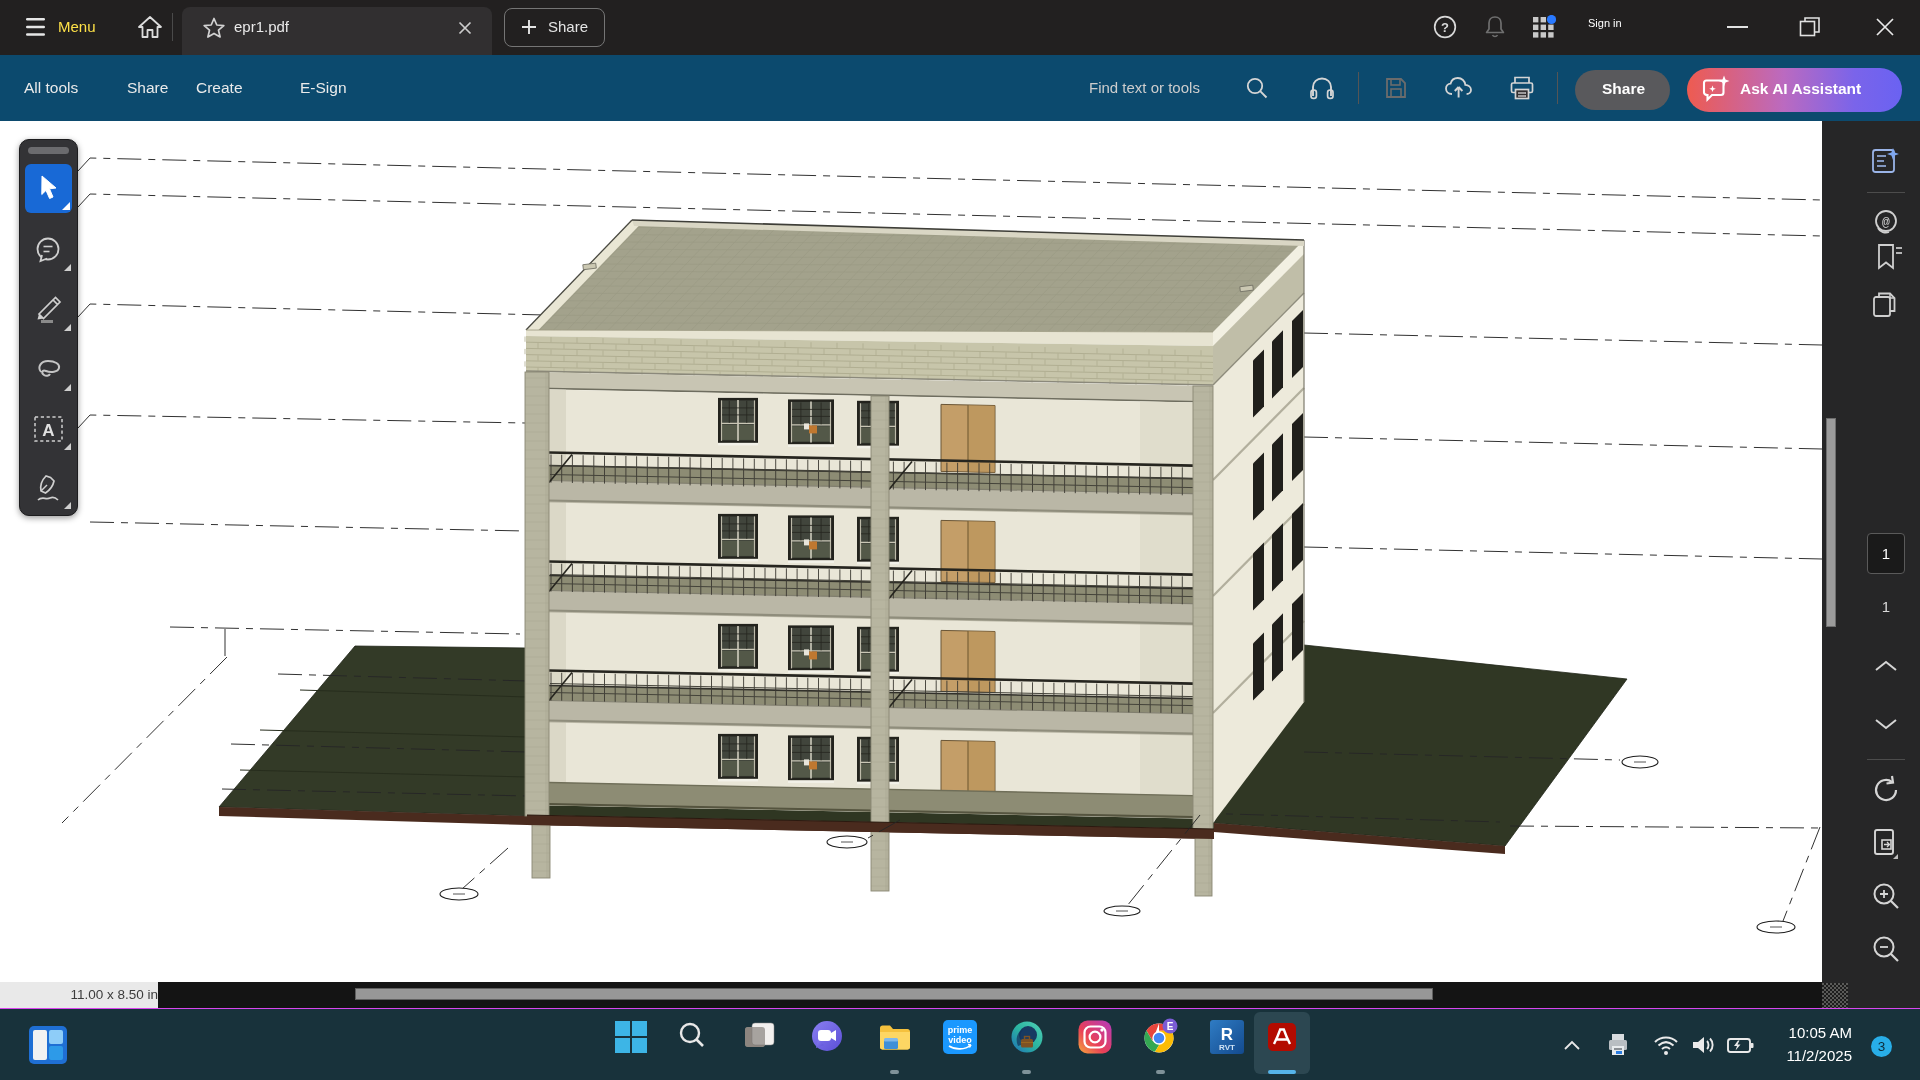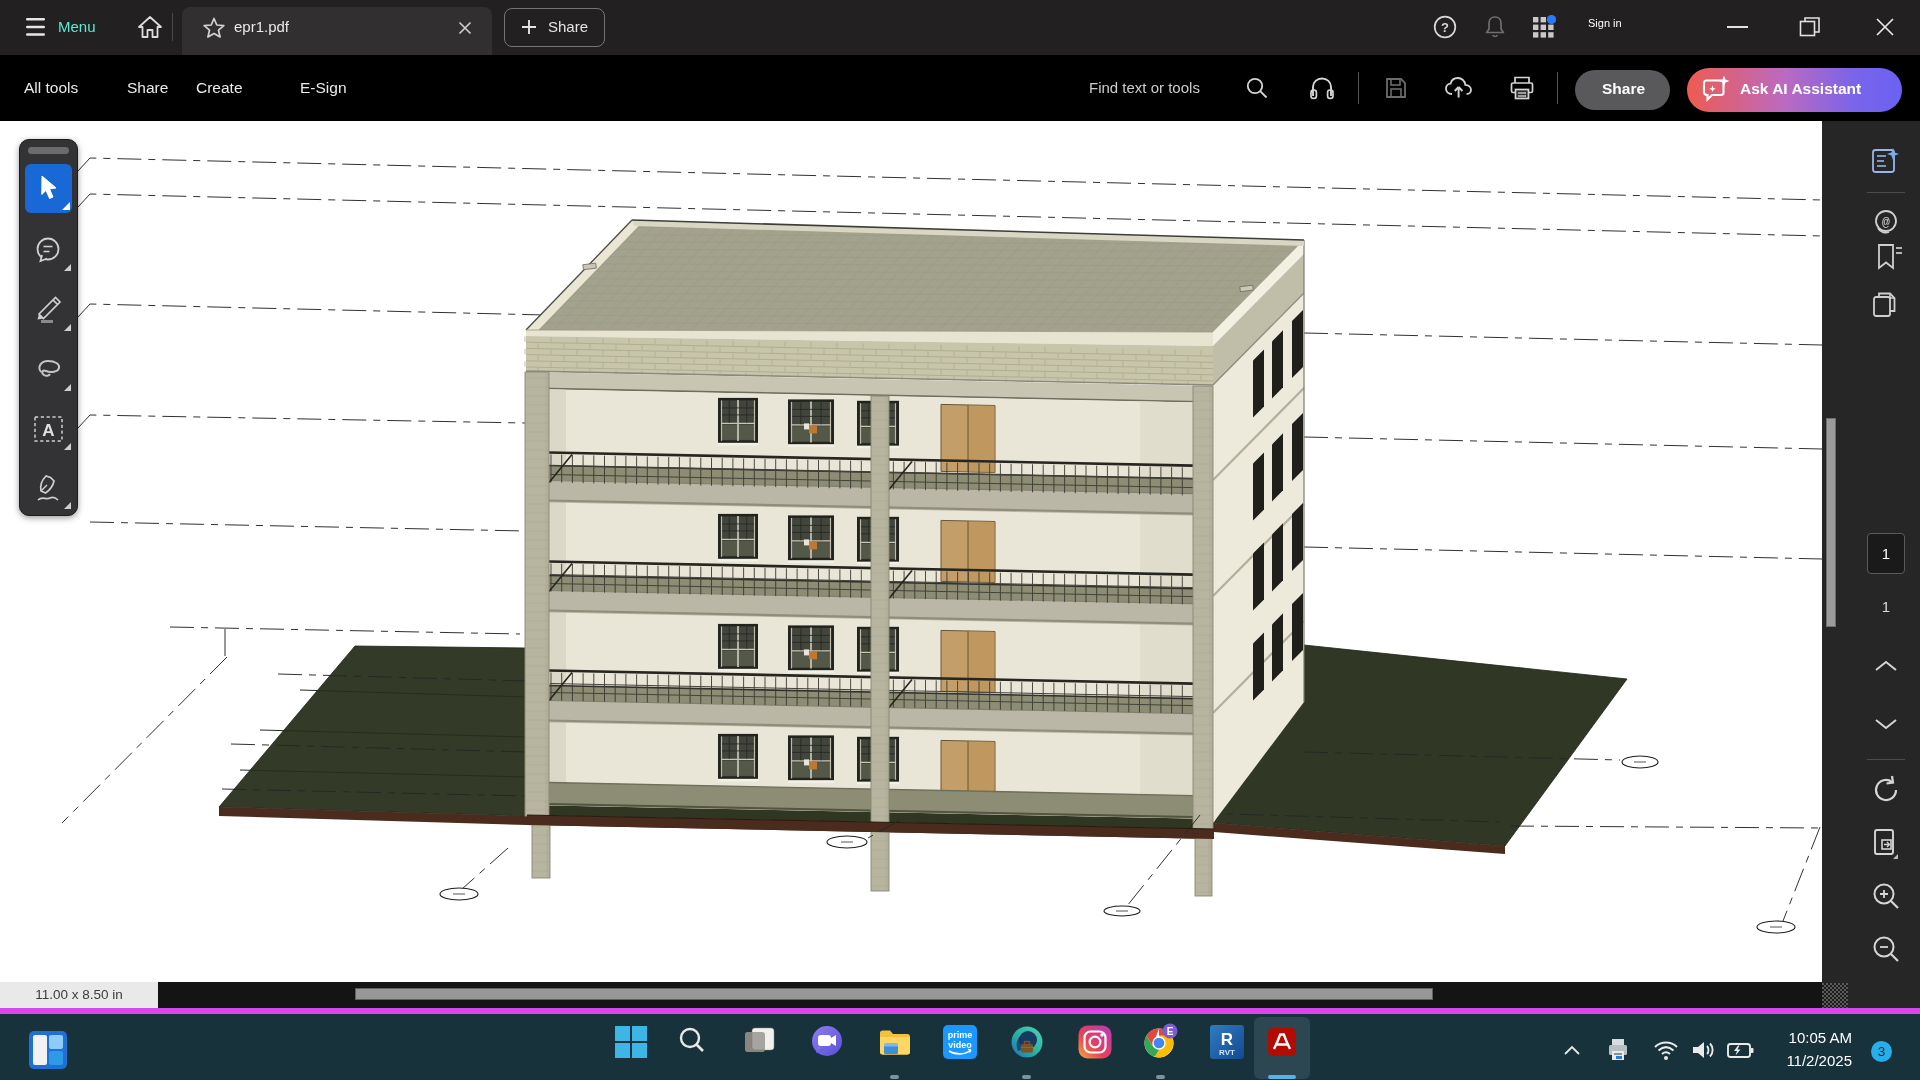--- a/index.html
+++ b/index.html
@@ -6,21 +6,21 @@
 </style></head>
 <body>
 <div class="abs" style="left:0;top:0;width:1920px;height:55px;background:#222020">
     <svg width="21" height="20" viewBox="0 0 21 20" style="position:absolute;left:25px;top:17px">
       <g fill="#e6e6e6">
         <rect x="1" y="1" width="19" height="2.5" rx="1.2"></rect>
         <rect x="1" y="8.7" width="19" height="2.5" rx="1.2"></rect>
         <rect x="1" y="16.3" width="19" height="2.5" rx="1.2"></rect>
       </g>
     </svg>
-    <div class="abs" style="left:58px;top:18px;font-size:15px;color:#5eead4">Menu</div>
+    <div class="abs" style="left:58px;top:18px;font-size:15px;color:#fde047">Menu</div>
     <svg width="26" height="24" viewBox="0 0 26 24" style="position:absolute;left:137px;top:15px">
       <path d="M13 2 L24 12 L20.5 12 L20.5 22 L15.5 22 L15.5 15 L10.5 15 L10.5 22 L5.5 22 L5.5 12 L2 12 Z" fill="none" stroke="#dcdcdc" stroke-width="1.8" stroke-linejoin="round"></path>
     </svg>
     <div class="abs" style="left:172px;top:13px;width:1px;height:28px;background:#4a4a4a"></div>
     <div class="abs" style="left:182px;top:7px;width:310px;height:48px;background:#312f30;border-radius:8px 8px 0 0"></div>
     <svg width="22" height="21" viewBox="0 0 22 21" style="position:absolute;left:203px;top:17px">
       <path d="M11 1.5 L13.8 8 L20.8 8.6 L15.5 13.2 L17.1 20 L11 16.4 L4.9 20 L6.5 13.2 L1.2 8.6 L8.2 8 Z" fill="none" stroke="#d2d2d2" stroke-width="1.7" stroke-linejoin="round"></path>
     </svg>
     <div class="abs" style="left:234px;top:18px;font-size:15px;color:#e9e9e9">epr1.pdf</div>
     <svg width="14" height="14" viewBox="0 0 14 14" style="position:absolute;left:458px;top:21px">
@@ -54,21 +54,21 @@
     <div class="abs" style="left:1588px;top:17px;font-size:11px;font-weight:normal;color:#ffffff">Sign in</div>
     <div class="abs" style="left:1727px;top:26px;width:21px;height:2px;background:#e2e2e2"></div>
     <svg width="22" height="22" viewBox="0 0 22 22" style="position:absolute;left:1799px;top:16px">
       <rect x="1.5" y="5.5" width="14" height="14" fill="none" stroke="#e2e2e2" stroke-width="1.6"></rect>
       <path d="M6 5.5 L6 2 L20 2 L20 16 L15.5 16" fill="none" stroke="#e2e2e2" stroke-width="1.6"></path>
     </svg>
     <svg width="20" height="20" viewBox="0 0 20 20" style="position:absolute;left:1875px;top:17px">
       <path d="M2 2 L18 18 M18 2 L2 18" stroke="#e8e8e8" stroke-width="1.7"></path>
     </svg>
   </div>
-<div class="abs" style="left:0;top:55px;width:1920px;height:68px;background:#000000">
+<div class="abs" style="left:0;top:55px;width:1920px;height:68px;background:#0c4a6e">
     <div class="abs" style="left:24px;top:24px;font-size:15.5px;color:#eaeaea">All tools</div>
     <div class="abs" style="left:127px;top:24px;font-size:15.5px;color:#eaeaea">Share</div>
     <div class="abs" style="left:196px;top:24px;font-size:15.5px;color:#eaeaea">Create</div>
     <div class="abs" style="left:300px;top:24px;font-size:15.5px;color:#eaeaea">E-Sign</div>
     <div class="abs" style="left:1089px;top:24px;font-size:15px;color:#cdcdcd">Find text or tools</div>
     <svg width="24" height="24" viewBox="0 0 24 24" style="position:absolute;left:1245px;top:21px">
       <circle cx="10" cy="10" r="7.2" fill="none" stroke="#d5d5d5" stroke-width="1.8"></circle>
       <line x1="15.2" y1="15.2" x2="21.5" y2="21.5" stroke="#d5d5d5" stroke-width="1.9"></line>
     </svg>
     <svg width="28" height="28" viewBox="0 0 28 28" style="position:absolute;left:1308px;top:19px">
@@ -1119,35 +1119,35 @@
       <line x1="20" y1="20" x2="27" y2="27" stroke="#d5d5d5" stroke-width="2.2"></line>
       <path d="M9 13 H17 M13 9 V17" stroke="#d5d5d5" stroke-width="1.8"></path>
     </svg>
     <svg width="30" height="30" viewBox="0 0 30 30" style="position:absolute;left:49px;top:813px">
       <circle cx="13" cy="13" r="9.5" fill="none" stroke="#d5d5d5" stroke-width="2"></circle>
       <line x1="20" y1="20" x2="27" y2="27" stroke="#d5d5d5" stroke-width="2.2"></line>
       <path d="M9 13 H17" stroke="#d5d5d5" stroke-width="1.8"></path>
     </svg>
   </div>
 <div class="abs" style="left:0;top:982px;width:1822px;height:26px;background:#141414">
-    <div class="abs" style="left:0;top:0;width:158px;height:26px;background:#e9e9e9;color:#3c3c3c;font-size:13.5px;line-height:26px;text-align:center">11.00 x 8.50 in</div>
+    <div class="abs" style="left:0;top:0;width:158px;height:26px;background:#e9e9e9;color:#3c3c3c;font-size:13.5px;line-height:26px;text-align:right">11.00 x 8.50 in</div>
     <div class="abs" style="left:355px;top:6px;width:1078px;height:12px;background:#979797;border:1px solid #5f5f5f"></div>
   </div>
 <div class="abs" style="left:1822px;top:982px;width:98px;height:26px;background:#262627"></div>
 <svg width="26" height="25" viewBox="0 0 26 25" style="position:absolute;left:1822px;top:983px">
     <defs>
       <pattern id="chk" width="4" height="4" patternUnits="userSpaceOnUse">
         <rect width="4" height="4" fill="#1d1d1d"></rect>
         <rect width="2" height="2" fill="#5a5a58"></rect>
         <rect x="2" y="2" width="2" height="2" fill="#5a5a58"></rect>
       </pattern>
     </defs>
     <rect width="26" height="25" fill="url(#chk)"></rect>
   </svg>
-<div class="abs" style="left:0;top:1008px;width:1920px;height:72px;background:#18323b;border-top:6px solid #d946ef">
+<div class="abs" style="left:0;top:1008px;width:1920px;height:72px;background:#18323b;border-top:1px solid #d946ef">
     <div class="abs" style="left:25px;top:13px;width:46px;height:46px;border-radius:6px"><svg width="46" height="46" viewBox="0 0 46 46" style="">
         <rect x="4" y="4" width="38" height="38" rx="5" fill="#1f6fd4"></rect>
         <rect x="8" y="8" width="14" height="30" rx="2" fill="#f2f2f2"></rect>
         <rect x="24" y="8" width="14" height="14" rx="2" fill="#8ecdf8"></rect>
         <rect x="24" y="24" width="14" height="14" rx="2" fill="#2d9ae8"></rect>
       </svg></div>
     <div class="abs" style="left:612px;top:9px;width:38px;height:38px"><svg width="38" height="38" viewBox="0 0 38 38" style="">
         <g fill="#3db5e6">
           <rect x="3" y="3" width="15" height="15"></rect>
           <rect x="20" y="3" width="15" height="15"></rect>

